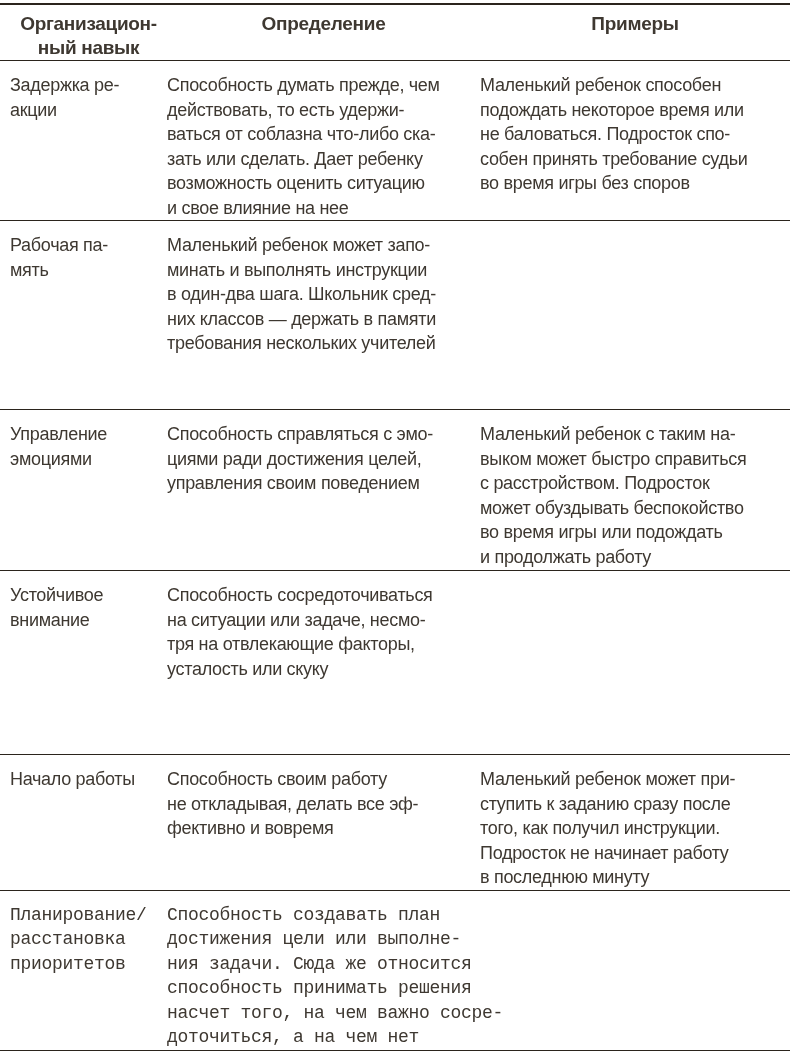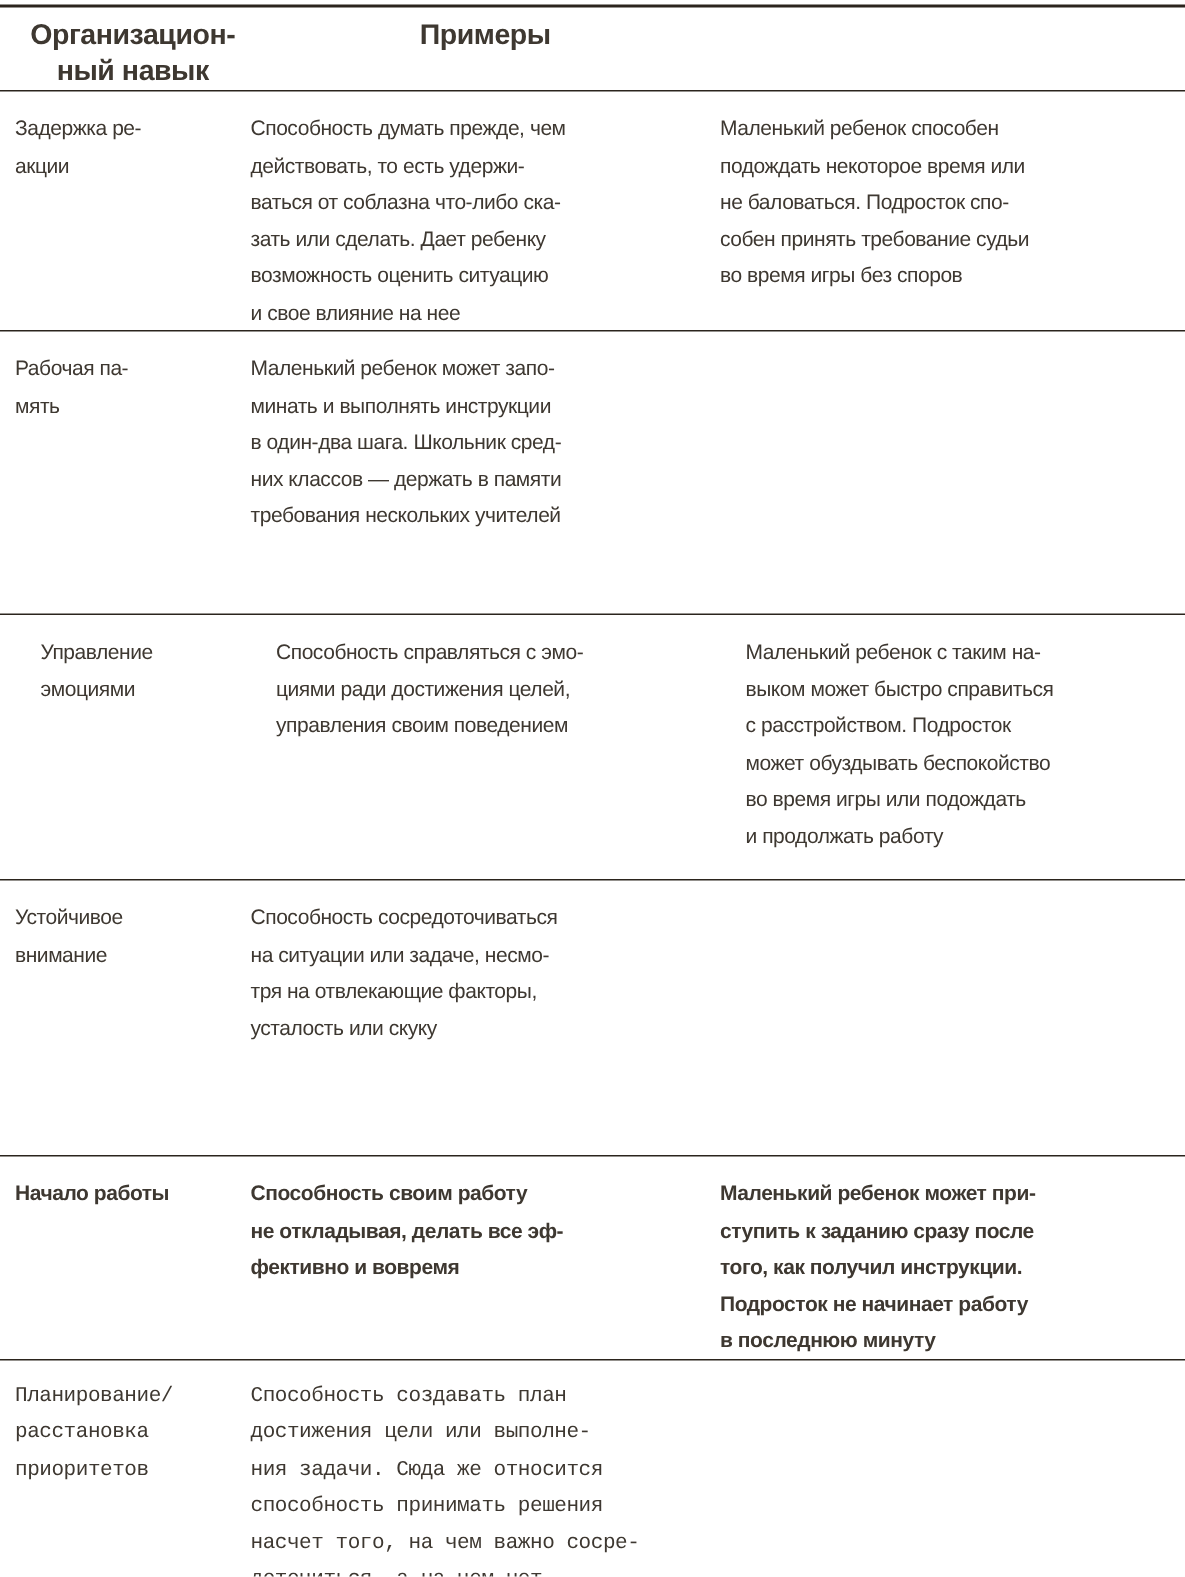--- a/index.html
+++ b/index.html
@@ -30,52 +30,53 @@
   }
   .row {
     display: grid;
     grid-template-columns: 167px 313px 310px;
     align-items: start;
   }
   .row + .row {
     border-top: 1.5px solid var(--rule);
   }
   .cell {
-    font-size: 14px;
+    font-size: 18px;
     line-height: 24.5px;
     letter-spacing: -0.3px;
     white-space: pre;
     padding-top: 12px;
   }
   .header-row .cell {
     font-weight: bold;
     font-size: 19px;
     line-height: 24px;
     padding-top: 7px;
     text-align: center;
     white-space: pre-line;
   }
   .header-row { min-height: 55px; }
   .skill-cell     { padding-left: 10px; }
   .r1 { min-height: 160px; }
   .r2 { min-height: 189px; }
-  .r3 { min-height: 161px; padding-left: 17px; }
-  .r4 { min-height: 184px; margin-top: 16px; }
-  .r5 { min-height: 134px; font-weight: bold; }
+  .r3 { min-height: 161px; }
+  .r4 { min-height: 184px; }
+  .r5 { min-height: 134px; }
   .r6 { min-height: 160px; font-family: Liberation Mono, monospace; }
 </style>
 </head>
 <body>
 
 <div class="page">
   <div class="table">
 
     <div class="row header-row">
       <div class="cell skill-cell">Организацион-
 ный навык</div>
+      <div class="cell">Определение</div>
       <div class="cell">Примеры</div>
     </div>
 
     <div class="row r1">
       <div class="cell skill-cell">Задержка ре-
 акции</div>
       <div class="cell">Способность думать прежде, чем
 действовать, то есть удержи-
 ваться от соблазна что-либо ска-
 зать или сделать. Дает ребенку

